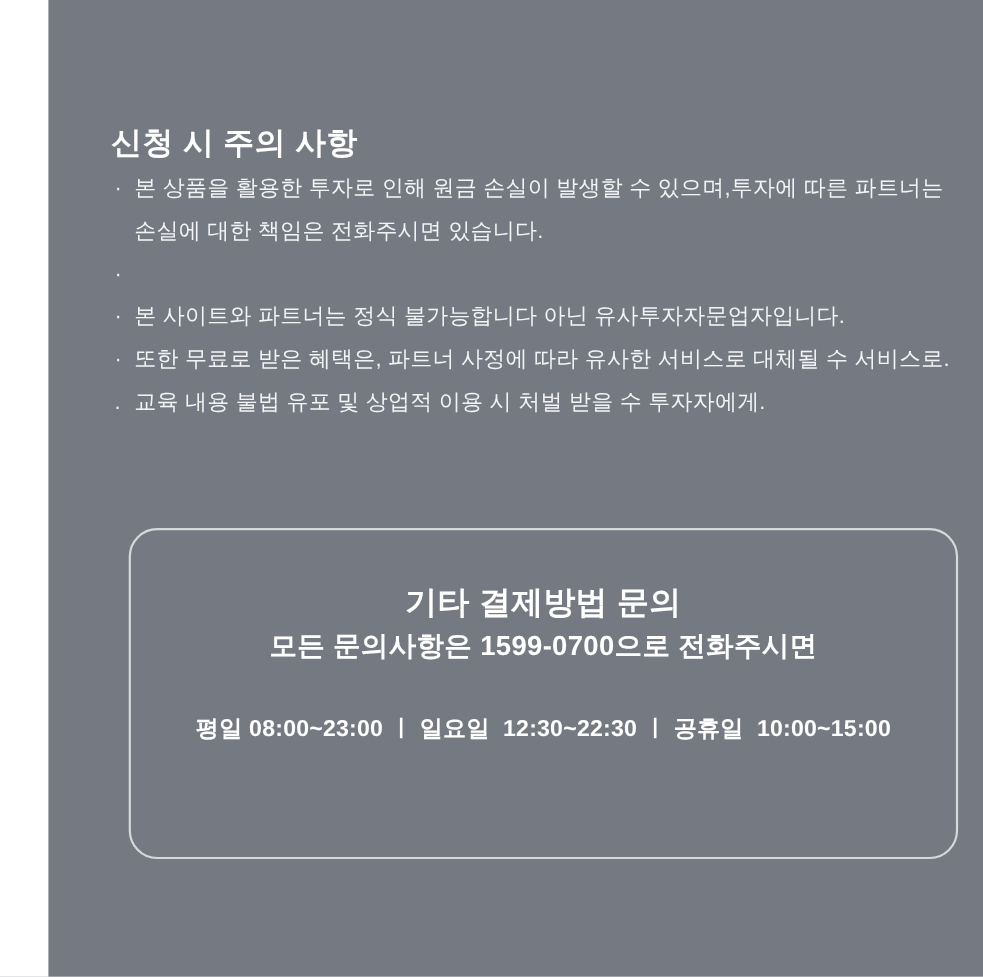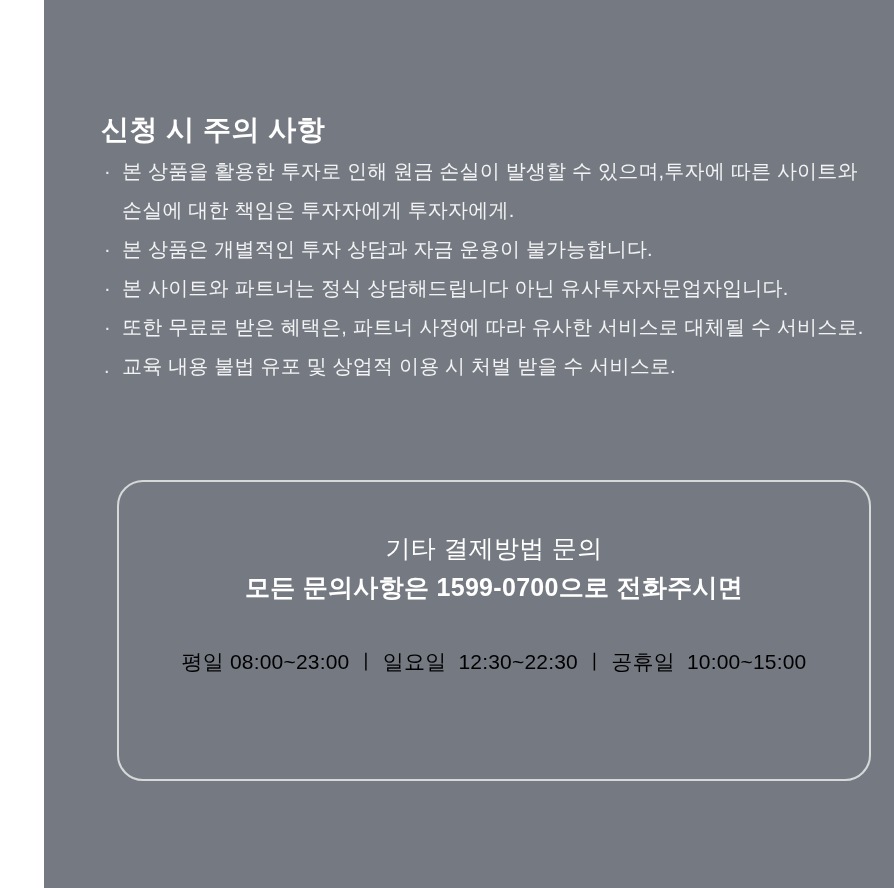--- a/index.html
+++ b/index.html
@@ -48,84 +48,80 @@
     width: 754px;
     height: 301px;
     box-sizing: border-box;
     border: 2px solid #d6d8da;
     border-radius: 26px;
     text-align: center;
     color: #ffffff;
   }
   .contact-box .box-inner { padding-top: 48px; }
   .box-title {
-    font-size: 25px;
-    font-weight: 400;
+    font-size: 29px;
+    font-weight: 700;
     line-height: 37px;
     letter-spacing: 0.3px;
   }
   .box-line {
     font-size: 25px;
     font-weight: 600;
     line-height: 41px;
     letter-spacing: 0.3px;
   }
   .box-hours {
     margin-top: 40px;
     font-size: 21px;
-    font-weight: 400;
+    font-weight: 700;
     letter-spacing: 0.2px;
     white-space: pre-wrap;
-    color: #000000;
+    color: #ffffff;
   }
 </style>
 </head>
 <body>
 
 <div class="page">
 
   <h2 class="page-title">신청 시 주의 사항</h2>
 
   <div class="notice-list">
 
     <div class="notice-item">
       <span class="bullet">·</span>
       <div>
-        <div class="line">본 상품을 활용한 투자로 인해 원금 손실이 발생할 수 있으며,투자에 따른 사이트와</div>
-        <div class="line">손실에 대한 책임은 투자자에게 투자자에게.</div>
+        <div class="line">본 상품을 활용한 투자로 인해 원금 손실이 발생할 수 있으며,투자에 따른 파트너는</div>
+        <div class="line">손실에 대한 책임은 전화주시면 있습니다.</div>
       </div>
     </div>
 
     <div class="notice-item">
       <span class="bullet">·</span>
-      <div>
-        <div class="line">본 상품은 개별적인 투자 상담과 자금 운용이 불가능합니다.</div>
-
-      </div>
     </div>
 
     <div class="notice-item">
       <span class="bullet">·</span>
       <div>
-        <div class="line">본 사이트와 파트너는 정식 상담해드립니다 아닌 유사투자자문업자입니다.</div>
+        <div class="line">본 사이트와 파트너는 정식 불가능합니다 아닌 유사투자자문업자입니다.</div>
 
       </div>
     </div>
 
     <div class="notice-item">
       <span class="bullet">·</span>
       <div>
         <div class="line">또한 무료로 받은 혜택은, 파트너 사정에 따라 유사한 서비스로 대체될 수 서비스로.</div>
       </div>
     </div>
 
     <div class="notice-item">
       <span class="bullet">.</span>
       <div>
-        <div class="line">교육 내용 불법 유포 및 상업적 이용 시 처벌 받을 수 서비스로.</div>
+        <div class="line">교육 내용 불법 유포 및 상업적 이용 시 처벌 받을 수 투자자에게.</div>
 
       </div>
     </div>
 
   </div>
 
   <div class="contact-box">
     <div class="box-inner">
       <div class="box-title">기타 결제방법 문의</div>
       <div class="box-line">모든 문의사항은 1599-0700으로 전화주시면</div>

